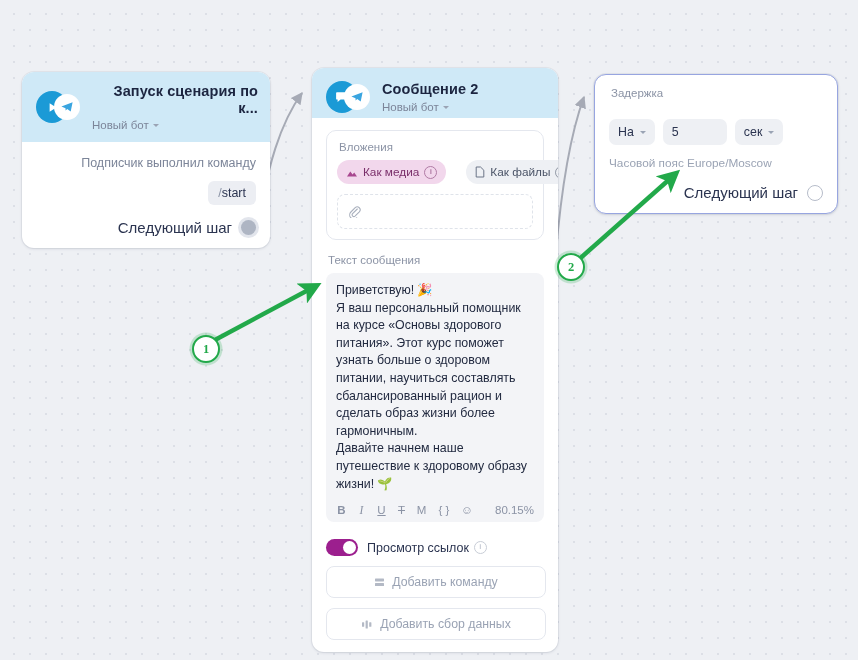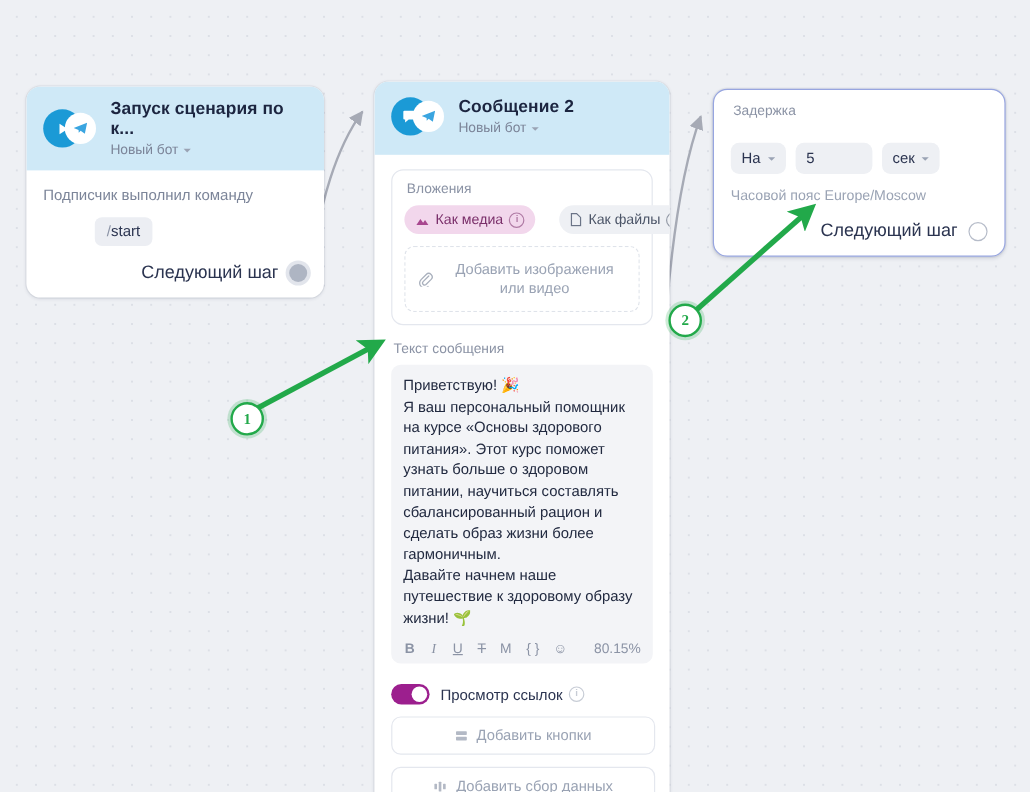--- a/index.html
+++ b/index.html
@@ -44,36 +44,36 @@
     position:absolute; left:0; top:0; width:32px; height:32px; border-radius:50%;
     display:flex; align-items:center; justify-content:center;
   }
   .av-badge {
     position:absolute; left:20px; top:5px; width:22px; height:22px; border-radius:50%;
     background:#ffffff; display:flex; align-items:center; justify-content:center;
     box-shadow: 0 0 0 2px #ffffff;
   }
 
   
-  #node-start { left: 22px; top: 72px; width: 248px; }
+  #node-start { left: 22px; top: 72px; width: 248px; text-align: right; }
   #node-start .node-head { background: #cfe9f7; }
   .start-desc { font-size: 12.5px; color: #7c8599; margin: 2px 0 11px 0; }
   .cmd-chip {
     display:inline-block; background:#eceef3; color:#2b3450;
     border-radius:6px; padding: 5px 10px; font-size: 12.5px; margin-left: 43px;
   }
   .cmd-slash { color:#8b93a5; }
   .next-row { display:flex; align-items:center; justify-content:flex-end; gap:9px; margin-top: 14px; }
   .next-label { font-size: 15px; color:#2b3450; }
   .dot-filled { width: 15px; height: 15px; border-radius:50%; background:#aeb5c3; box-shadow: 0 0 0 3px #e2e5ec; }
   .dot-open { width: 14px; height: 14px; border-radius:50%; background:#fff; border: 1.6px solid #b6bcc9; }
 
   
   #node-message { left: 312px; top: 68px; width: 246px; }
-  #node-message .node-head { background: #cfe9f7; padding-bottom: 16px; padding-top: 13px;}
+  #node-message .node-head { background: #cfe9f7; padding-bottom: 5px; padding-top: 13px;}
   .sect-label { font-size: 11.5px; color: #8b93a5; margin: 0 0 7px 2px; }
   .attach-box {
     border: 1px solid #e4e7ee; border-radius: 10px; padding: 10px 10px 10px 10px;
   }
   .chips { display:flex; gap: 20px; margin-bottom: 10px; }
   .chip {
     display:flex; align-items:center; gap:5px;
     border-radius: 14px; padding: 5px 9px; font-size: 11.8px; white-space: nowrap;
   }
   .chip-active { background: #f2d7ec; color:#7a2f6a; }
@@ -222,21 +222,20 @@
                 <path d="M1.2 1h4.3l3.3 3.2V11H1.2z" fill="none" stroke="#6b7487" stroke-width="1"></path>
               </svg>
             <span>Как файлы</span>
             <span class="info-i">i</span>
           </div>
         </div>
         <div class="dropzone">
           <svg width="13" height="13" viewBox="0 0 13 13">
             <path d="M9.3 4 L4.6 8.7a1.7 1.7 0 0 0 2.4 2.4L11.3 6.8a2.9 2.9 0 0 0-4.1-4.1L2.9 7a4.1 4.1 0 0 0 5.8 5.8" fill="none" stroke="#a9b0bd" stroke-width="1.1" stroke-linecap="round"></path>
           </svg>
-          <span class="dropzone-text">Добавить изображения или видео</span>
         </div>
       </div>
 
       <div class="sect-label" style="margin-top:14px;">Текст сообщения</div>
 
       <div class="msg-area">
         <div class="msg-text">Приветствую! 🎉
 Я ваш персональный помощник на курсе «Основы здорового питания». Этот курс поможет узнать больше о здоровом питании, научиться составлять сбалансированный рацион и сделать образ жизни более гармоничным.
 Давайте начнем наше путешествие к здоровому образу жизни! 🌱</div>
         <div class="msg-toolbar">
@@ -257,21 +256,21 @@
           <span>Просмотр ссылок</span>
           <span class="info-i" style="color:#9aa3b4;">i</span>
         </span>
       </div>
 
       <div class="ghost-btn">
         <svg width="11" height="11" viewBox="0 0 11 11">
           <rect x="1" y="1.4" width="9" height="3" rx=".6" fill="#b3b9c5"></rect>
             <rect x="1" y="6" width="9" height="3" rx=".6" fill="#b3b9c5"></rect>
         </svg>
-        <span>Добавить кнопки</span>
+        <span>Добавить команду</span>
       </div>
 
       <div class="ghost-btn">
         <svg width="12" height="11" viewBox="0 0 12 11">
           <rect x="1" y="3.2" width="2.2" height="4.6" rx=".5" fill="#b3b9c5"></rect>
           <rect x="4.6" y="1.4" width="2.2" height="8.2" rx=".5" fill="#b3b9c5"></rect>
           <rect x="8.2" y="3.2" width="2.2" height="4.6" rx=".5" fill="#b3b9c5"></rect>
         </svg>
         <span>Добавить сбор данных</span>
       </div>

